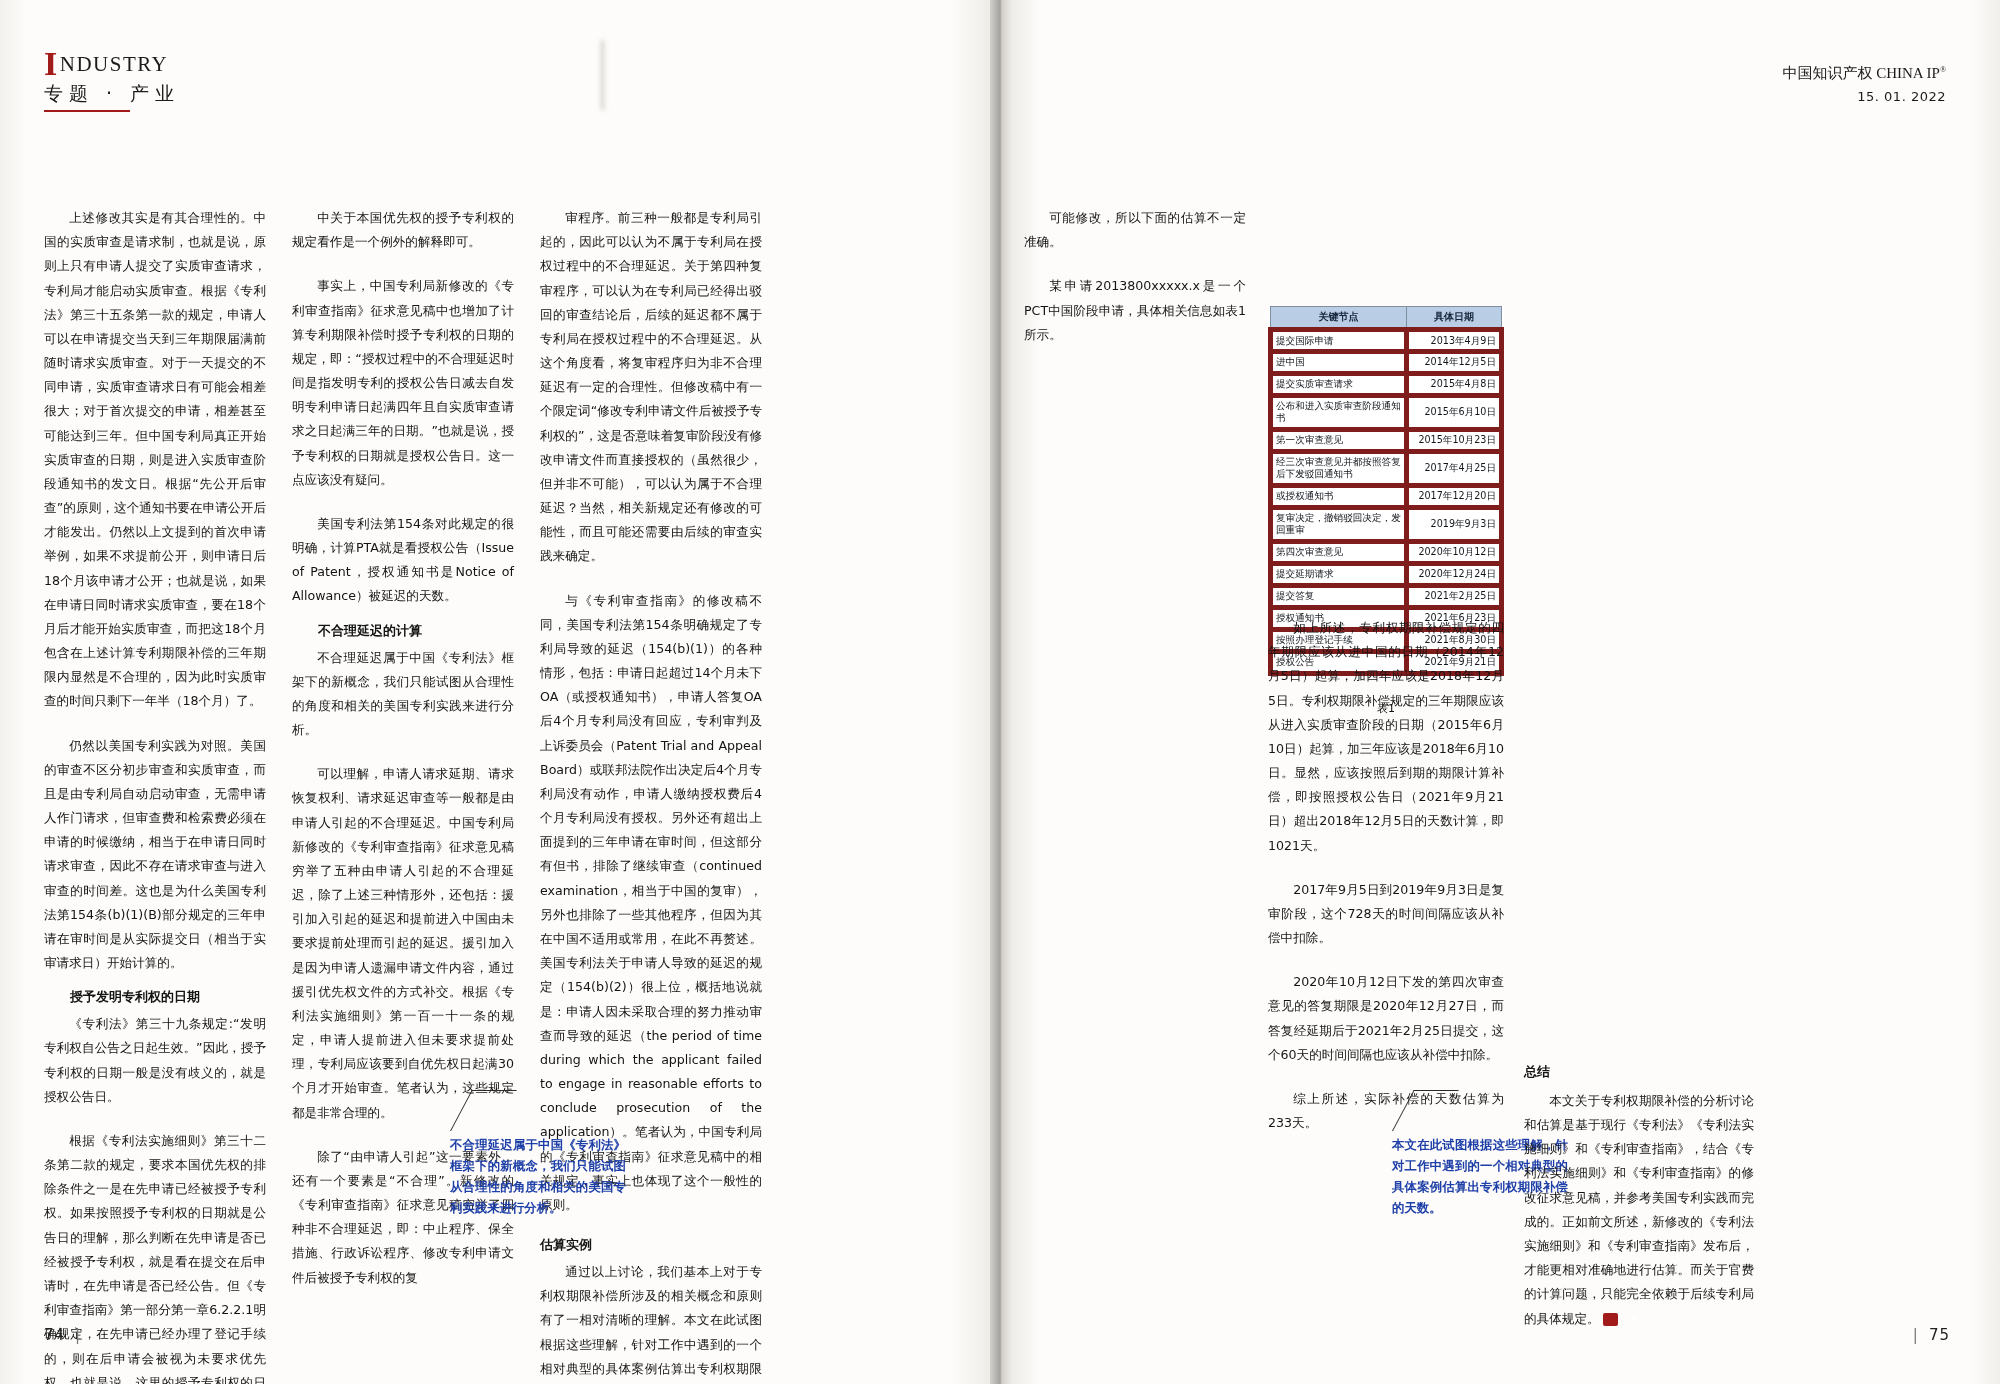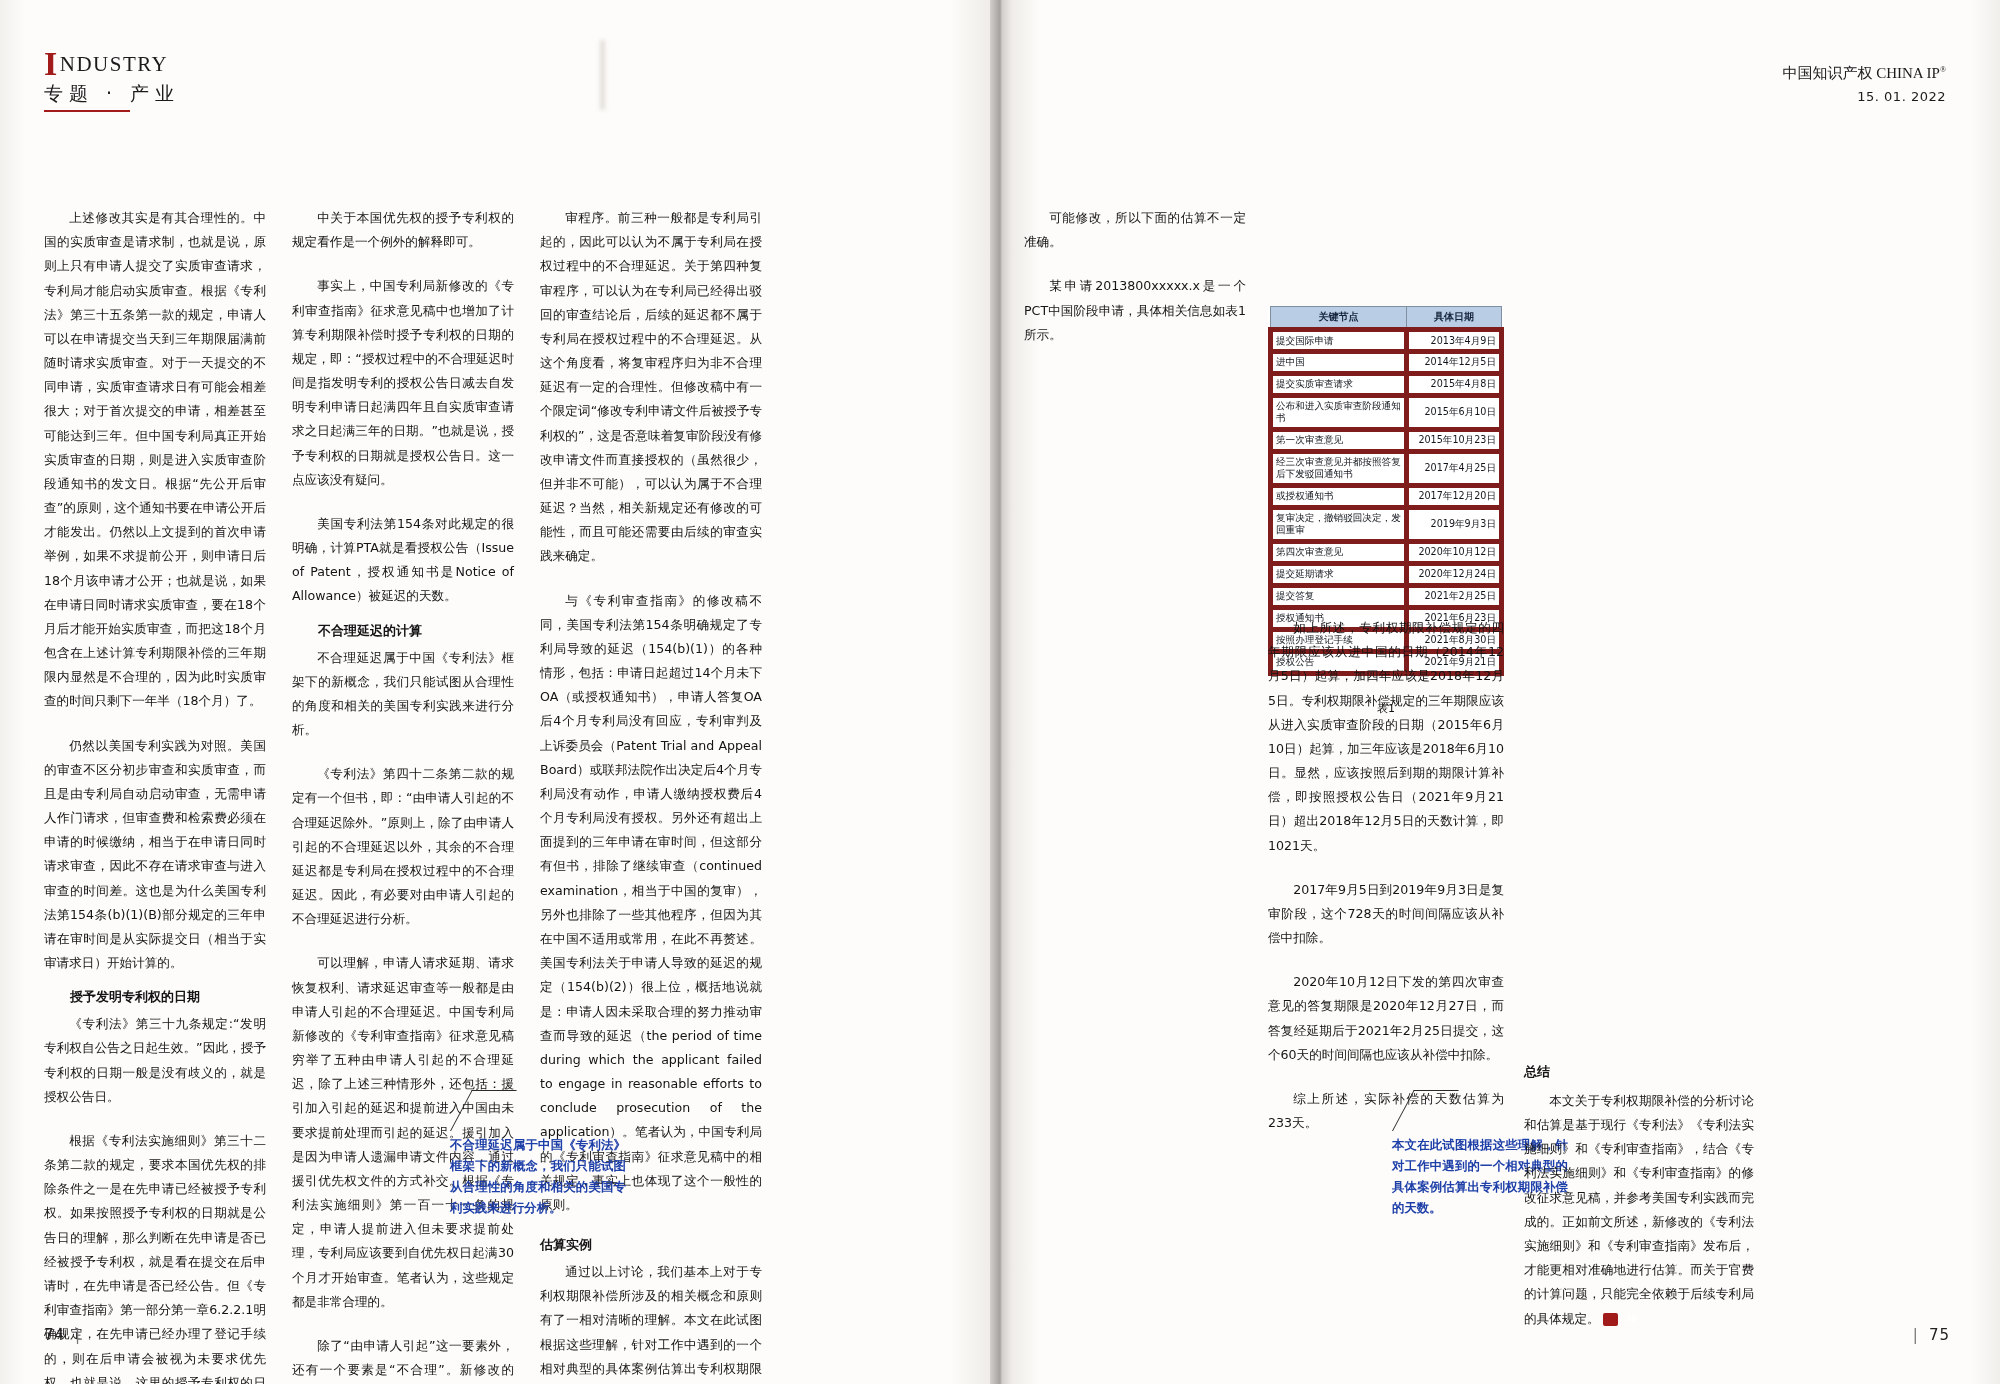--- a/index.html
+++ b/index.html
@@ -169,21 +169,20 @@
     <p>《专利法》第三十九条规定:“发明专利权自公告之日起生效。”因此，授予专利权的日期一般是没有歧义的，就是授权公告日。</p>
     <p>根据《专利法实施细则》第三十二条第二款的规定，要求本国优先权的排除条件之一是在先申请已经被授予专利权。如果按照授予专利权的日期就是公告日的理解，那么判断在先申请是否已经被授予专利权，就是看在提交在后申请时，在先申请是否已经公告。但《专利审查指南》第一部分第一章6.2.2.1明确规定，在先申请已经办理了登记手续的，则在后申请会被视为未要求优先权。也就是说，这里的授予专利权的日期是办理登记手续的日期。显然，对于专利权期限补偿来说，授予专利权的日期按照公告日来计算更为合理。将《专利审查指南》</p>
   </div>
 
   <div class="col" id="c2">
     <p>中关于本国优先权的授予专利权的规定看作是一个例外的解释即可。</p>
     <p>事实上，中国专利局新修改的《专利审查指南》征求意见稿中也增加了计算专利期限补偿时授予专利权的日期的规定，即：“授权过程中的不合理延迟时间是指发明专利的授权公告日减去自发明专利申请日起满四年且自实质审查请求之日起满三年的日期。”也就是说，授予专利权的日期就是授权公告日。这一点应该没有疑问。</p>
     <p>美国专利法第154条对此规定的很明确，计算PTA就是看授权公告（Issue of Patent，授权通知书是Notice of Allowance）被延迟的天数。</p>
     <h4>不合理延迟的计算</h4>
     <p>不合理延迟属于中国《专利法》框架下的新概念，我们只能试图从合理性的角度和相关的美国专利实践来进行分析。</p>
-    <p>《专利法》第四十二条第二款的规定有一个但书，即：“由申请人引起的不合理延迟除外。”原则上，除了由申请人引起的不合理延迟以外，其余的不合理延迟都是专利局在授权过程中的不合理延迟。因此，有必要对由申请人引起的不合理延迟进行分析。</p>
     <p>可以理解，申请人请求延期、请求恢复权利、请求延迟审查等一般都是由申请人引起的不合理延迟。中国专利局新修改的《专利审查指南》征求意见稿穷举了五种由申请人引起的不合理延迟，除了上述三种情形外，还包括：援引加入引起的延迟和提前进入中国由未要求提前处理而引起的延迟。援引加入是因为申请人遗漏申请文件内容，通过援引优先权文件的方式补交。根据《专利法实施细则》第一百一十一条的规定，申请人提前进入但未要求提前处理，专利局应该要到自优先权日起满30个月才开始审查。笔者认为，这些规定都是非常合理的。</p>
     <p>除了“由申请人引起”这一要素外，还有一个要素是“不合理”。新修改的《专利审查指南》征求意见稿穷举了四种非不合理延迟，即：中止程序、保全措施、行政诉讼程序、修改专利申请文件后被授予专利权的复</p>
   </div>
 
   <div class="col" id="c3">
     <p>审程序。前三种一般都是专利局引起的，因此可以认为不属于专利局在授权过程中的不合理延迟。关于第四种复审程序，可以认为在专利局已经得出驳回的审查结论后，后续的延迟都不属于专利局在授权过程中的不合理延迟。从这个角度看，将复审程序归为非不合理延迟有一定的合理性。但修改稿中有一个限定词“修改专利申请文件后被授予专利权的”，这是否意味着复审阶段没有修改申请文件而直接授权的（虽然很少，但并非不可能），可以认为属于不合理延迟？当然，相关新规定还有修改的可能性，而且可能还需要由后续的审查实践来确定。</p>
     <p>与《专利审查指南》的修改稿不同，美国专利法第154条明确规定了专利局导致的延迟（154(b)(1)）的各种情形，包括：申请日起超过14个月未下OA（或授权通知书），申请人答复OA后4个月专利局没有回应，专利审判及上诉委员会（Patent Trial and Appeal Board）或联邦法院作出决定后4个月专利局没有动作，申请人缴纳授权费后4个月专利局没有授权。另外还有超出上面提到的三年申请在审时间，但这部分有但书，排除了继续审查（continued examination，相当于中国的复审），另外也排除了一些其他程序，但因为其在中国不适用或常用，在此不再赘述。美国专利法关于申请人导致的延迟的规定（154(b)(2)）很上位，概括地说就是：申请人因未采取合理的努力推动审查而导致的延迟（the period of time during which the applicant failed to engage in reasonable efforts to conclude prosecution of the application）。笔者认为，中国专利局的《专利审查指南》征求意见稿中的相关规定，事实上也体现了这个一般性的原则。</p>
     <h4 class="nonindent" style="margin-top:16px;">估算实例</h4>
     <p>通过以上讨论，我们基本上对于专利权期限补偿所涉及的相关概念和原则有了一相对清晰的理解。本文在此试图根据这些理解，针对工作中遇到的一个相对典型的具体案例估算出专利权期限补偿的天数。但因为《专利法实施细则》和《专利审查指南》的征求意见稿还有</p>
   </div>

